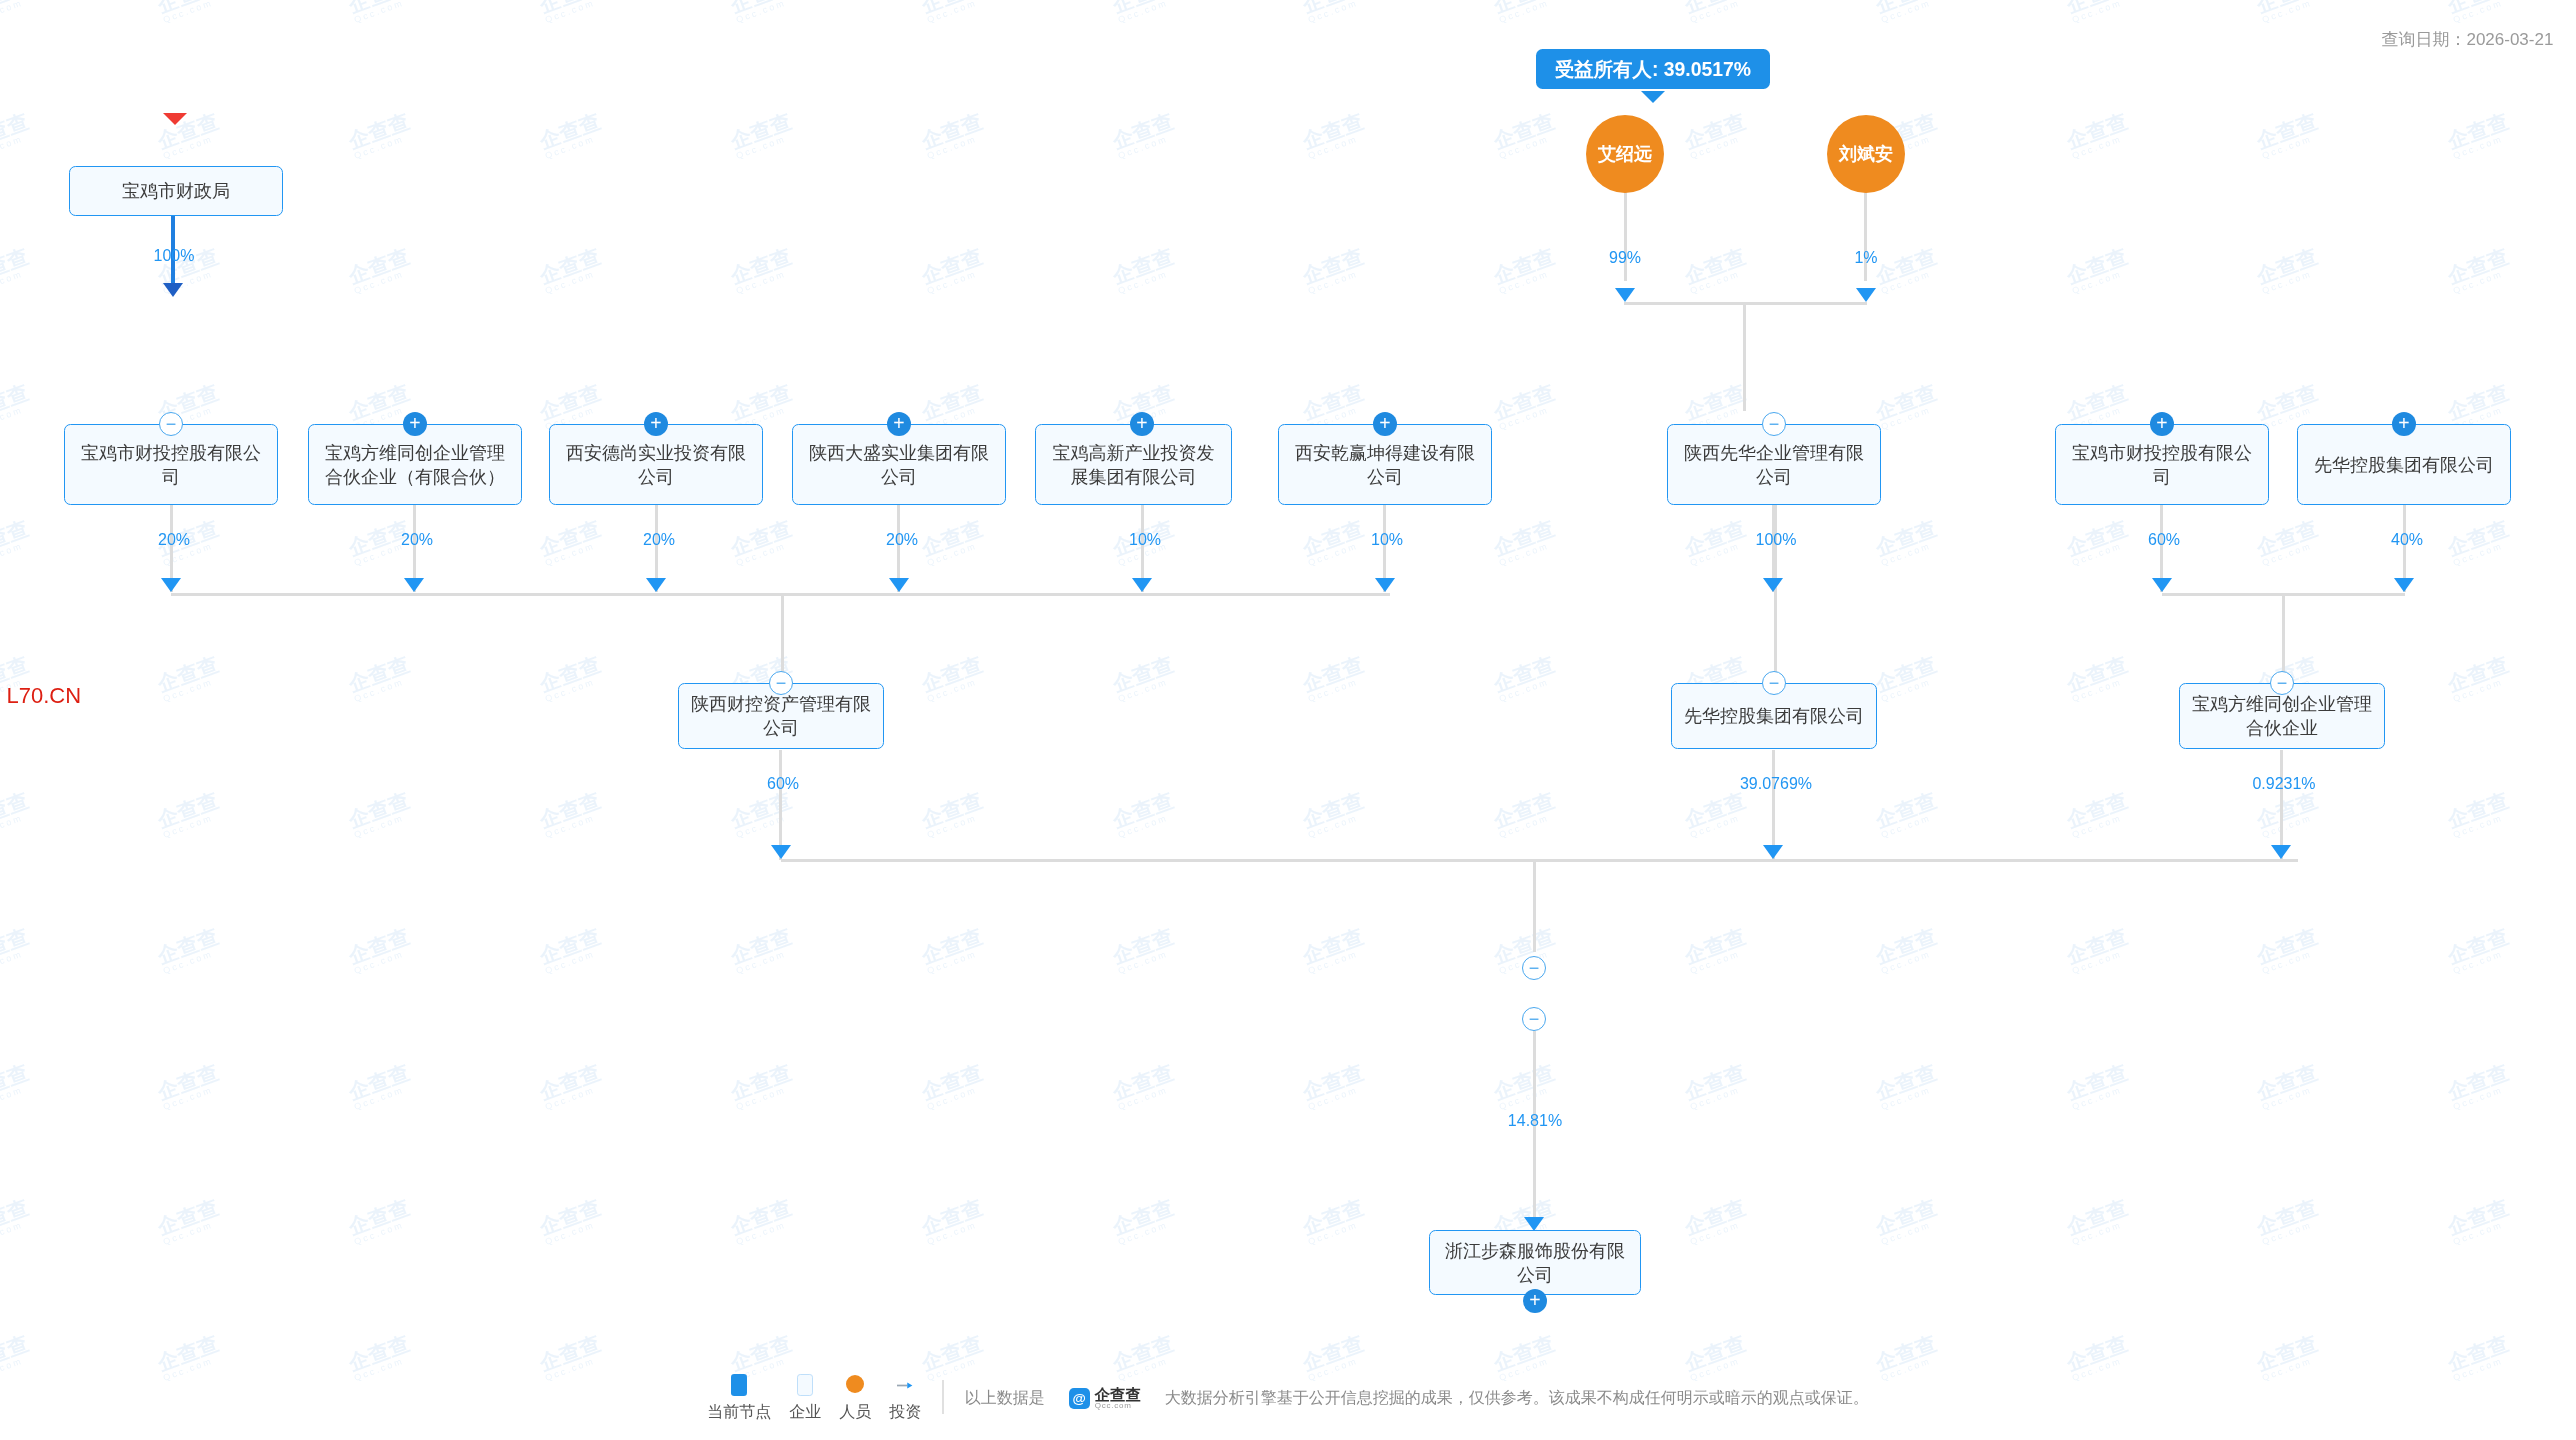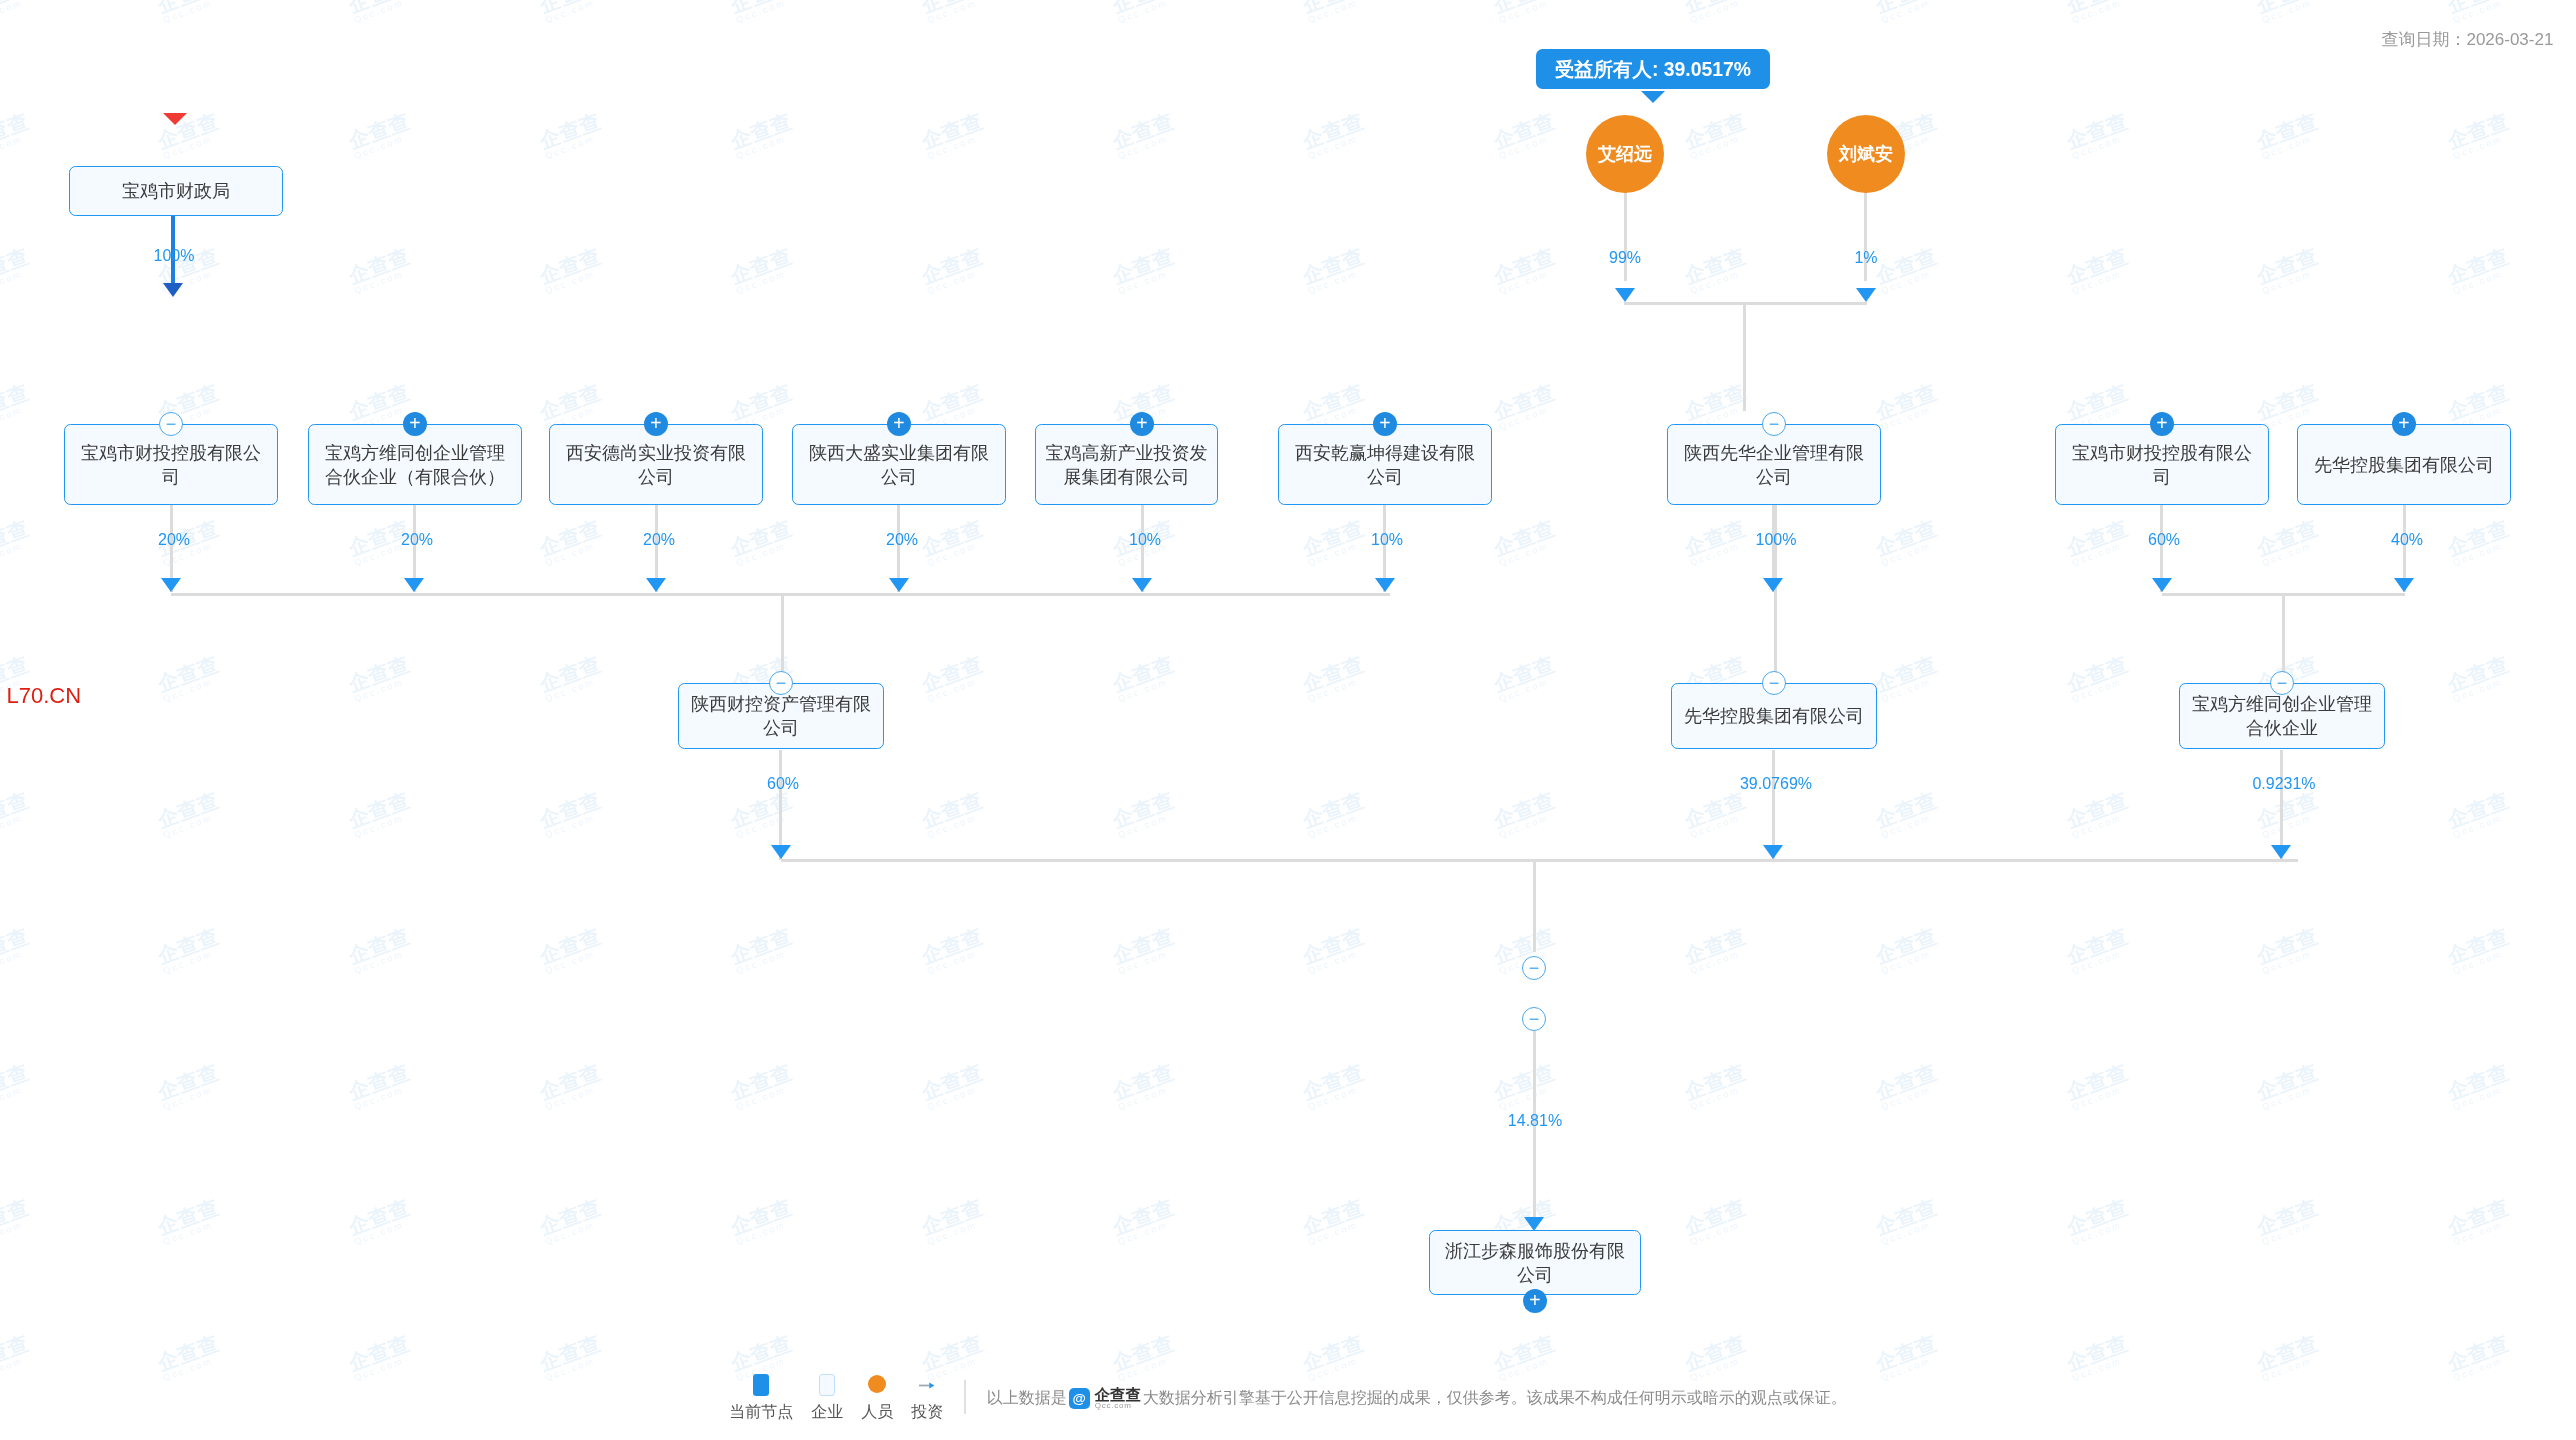--- a/index.html
+++ b/index.html
@@ -68,21 +68,21 @@
           display:flex;align-items:center;justify-content:center;}
   .legend{display:flex;align-items:flex-end;gap:18px;}
   .lg{display:flex;flex-direction:column;align-items:center;gap:5.7px;}
   .lg .sw{width:15.4px;height:22.6px;border-radius:3.2px;}
   .lg .sw.cur{background:#1e90e8;}
   .lg .sw.ent{background:#f4faff;border:1.6px solid #bfdffa;box-sizing:border-box;}
   .lg .sw.per{background:#ef8b1f;border-radius:50%;width:18px;height:18px;margin-bottom:3.2px;}
   .lg .sw.inv{background:transparent;display:flex;align-items:center;justify-content:center;}
   .lg .lbl{color:#555;font-size:16px;white-space:nowrap;}
   .divider{width:1.6px;height:34px;background:#e0e0e0;margin:0 21px 3.2px;}
-  .disc{display:flex;align-items:center;gap:2px;color:#8a8a8a;font-size:16px;white-space:nowrap;}
+  .disc{display:flex;align-items:center;gap:24px;color:#8a8a8a;font-size:16px;white-space:nowrap;}
   .qcc{display:inline-flex;align-items:center;gap:4.9px;}
   .qcc .ic{width:21px;height:21px;border-radius:4.9px;background:#1e90e8;color:#fff;
       font-size:13.7px;display:flex;align-items:center;justify-content:center;font-weight:bold;}
   .qcc .nm{display:flex;flex-direction:column;line-height:1;}
   .qcc .nm b{color:#333;font-size:15.4px;}
   .qcc .nm i{color:#9a9a9a;font-size:8px;font-style:normal;letter-spacing:0.8px;}
 </style>
 </head>
 <body>
 
@@ -285,21 +285,21 @@
       <div class="node" style="left: 549px; top: 424px; width: 214px; height: 81px;">西安德尚实业投资有限公司</div>
       <div class="badge plus" style="left: 644px; top: 412px;">+</div>
       <div class="vline" style="left: 655px; top: 505px; height: 87px;"></div>
       <div class="pct" style="left: 659px; top: 531px;">20%</div>
       <div class="arrow" style="left: 646px; top: 578px;"></div>
       <div class="node" style="left: 792px; top: 424px; width: 214px; height: 81px;">陕西大盛实业集团有限公司</div>
       <div class="badge plus" style="left: 887px; top: 412px;">+</div>
       <div class="vline" style="left: 897px; top: 505px; height: 87px;"></div>
       <div class="pct" style="left: 902px; top: 531px;">20%</div>
       <div class="arrow" style="left: 889px; top: 578px;"></div>
-      <div class="node" style="left: 1035px; top: 424px; width: 183px; height: 81px;">宝鸡高新产业投资发展集团有限公司</div>
+      <div class="node" style="left: 1035px; top: 424px; width: 197px; height: 81px;">宝鸡高新产业投资发展集团有限公司</div>
       <div class="badge plus" style="left: 1130px; top: 412px;">+</div>
       <div class="vline" style="left: 1141px; top: 505px; height: 87px;"></div>
       <div class="pct" style="left: 1145px; top: 531px;">10%</div>
       <div class="arrow" style="left: 1132px; top: 578px;"></div>
       <div class="node" style="left: 1278px; top: 424px; width: 214px; height: 81px;">西安乾赢坤得建设有限公司</div>
       <div class="badge plus" style="left: 1373px; top: 412px;">+</div>
       <div class="vline" style="left: 1383px; top: 505px; height: 87px;"></div>
       <div class="pct" style="left: 1387px; top: 531px;">10%</div>
       <div class="arrow" style="left: 1375px; top: 578px;"></div>
       <div class="node" style="left: 1667px; top: 424px; width: 214px; height: 81px;">陕西先华企业管理有限公司</div>

